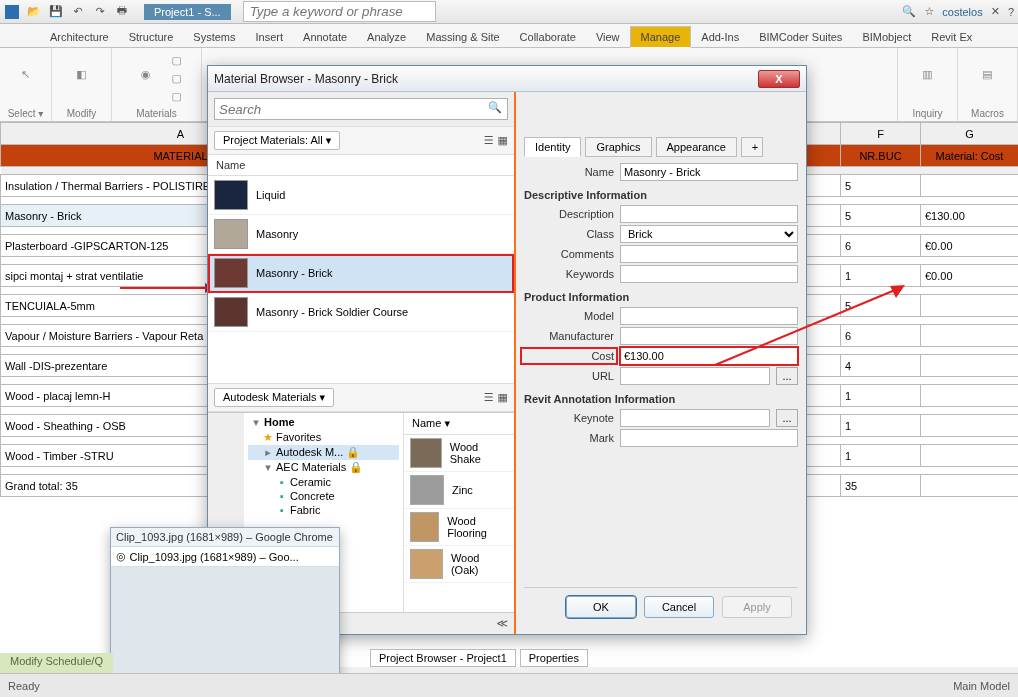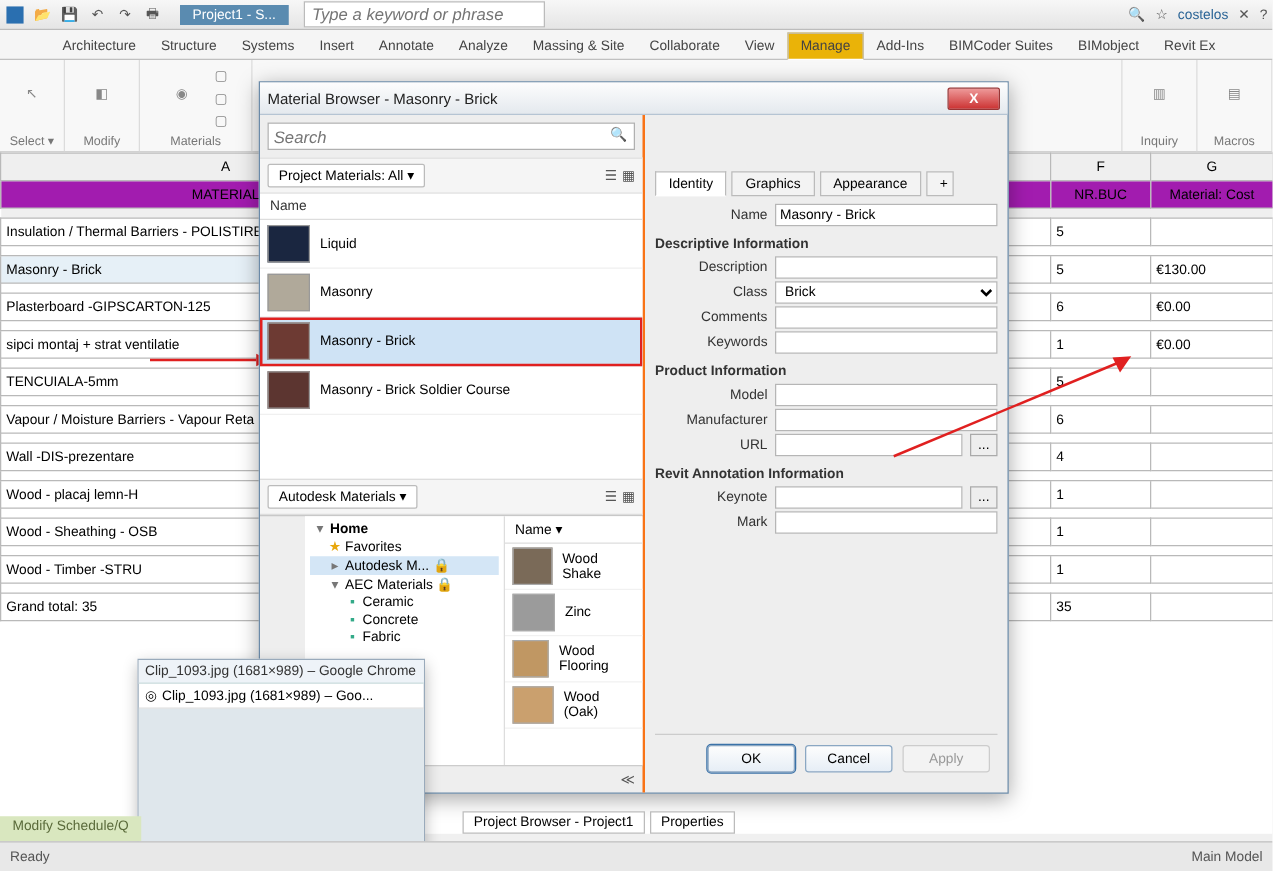--- a/index.html
+++ b/index.html
@@ -24,21 +24,21 @@
 .ribbon-group .label { font-size:10px; color:#777; text-align:center; padding-bottom:2px; white-space:nowrap;}
 .ribbon-group .btns { display:flex; gap:6px; padding-top:4px;}
 .ribbon-big { width:40px; height:40px; display:flex; align-items:center; justify-content:center; color:#888;}
 .ribbon-small-col { display:flex; flex-direction:column; gap:2px; }
 .ribbon-small { width:16px; height:16px; color:#888;}
 
 
 .sheet { position:absolute; top:122px; left:0; right:0; bottom:30px; background:#fff; }
 .sheet table { border-collapse:collapse; width:100%; table-layout:fixed;}
 .sheet th, .sheet td { border:1px solid #b9b9b9; padding:3px 4px; font-size:11px; height:22px; overflow:hidden; white-space:nowrap;}
-.sheet th { background:#a21caf; font-weight:normal;}
+.sheet th { background:#c2410c; font-weight:normal;}
 .sheet .colhead { text-align:center; background:#efefef; font-weight:normal;}
 .sheet .matcell { background:#e6f0f7;}
 
 
 .dialog { position:absolute; top:65px; left:207px; width:600px; height:570px; background:#eeeeee; border:1px solid #6b8aa8; box-shadow:0 4px 16px rgba(0,0,0,.35); display:flex; flex-direction:column;}
 .dialog .titlebar { height:26px; background:linear-gradient(#fdfdfd,#e4e9ee); display:flex; align-items:center; padding:0 6px; border-bottom:1px solid #b5c4d3;}
 .dialog .titlebar .title { flex:1; font-size:12px; color:#222;}
 .dialog .titlebar .close-btn { width:42px; height:18px; background:linear-gradient(#e99,#c33); border:1px solid #933; color:#fff; text-align:center; line-height:16px; font-weight:bold; font-size:11px; border-radius:2px;}
 .dialog .body { flex:1; display:flex; }
 
@@ -448,20 +448,24 @@
 
         <div class="section">Product Information</div>
         <div class="row">
             <label>Model</label>
             <input style="">
           </div>
         <div class="row">
             <label>Manufacturer</label>
             <input style="">
           </div>
+        <div class="row hl">
+          <span class="cost-label-hl" style="width:90px;text-align:right"><label style="width:90px">Cost</label></span>
+          <input value="€130.00" style="">
+        </div>
         <div class="row">
             <label>URL</label>
             <input style="">
             <div class="dots">...</div>
           </div>
 
         <div class="section">Revit Annotation Information</div>
         <div class="row">
             <label>Keynote</label>
             <input style="">

